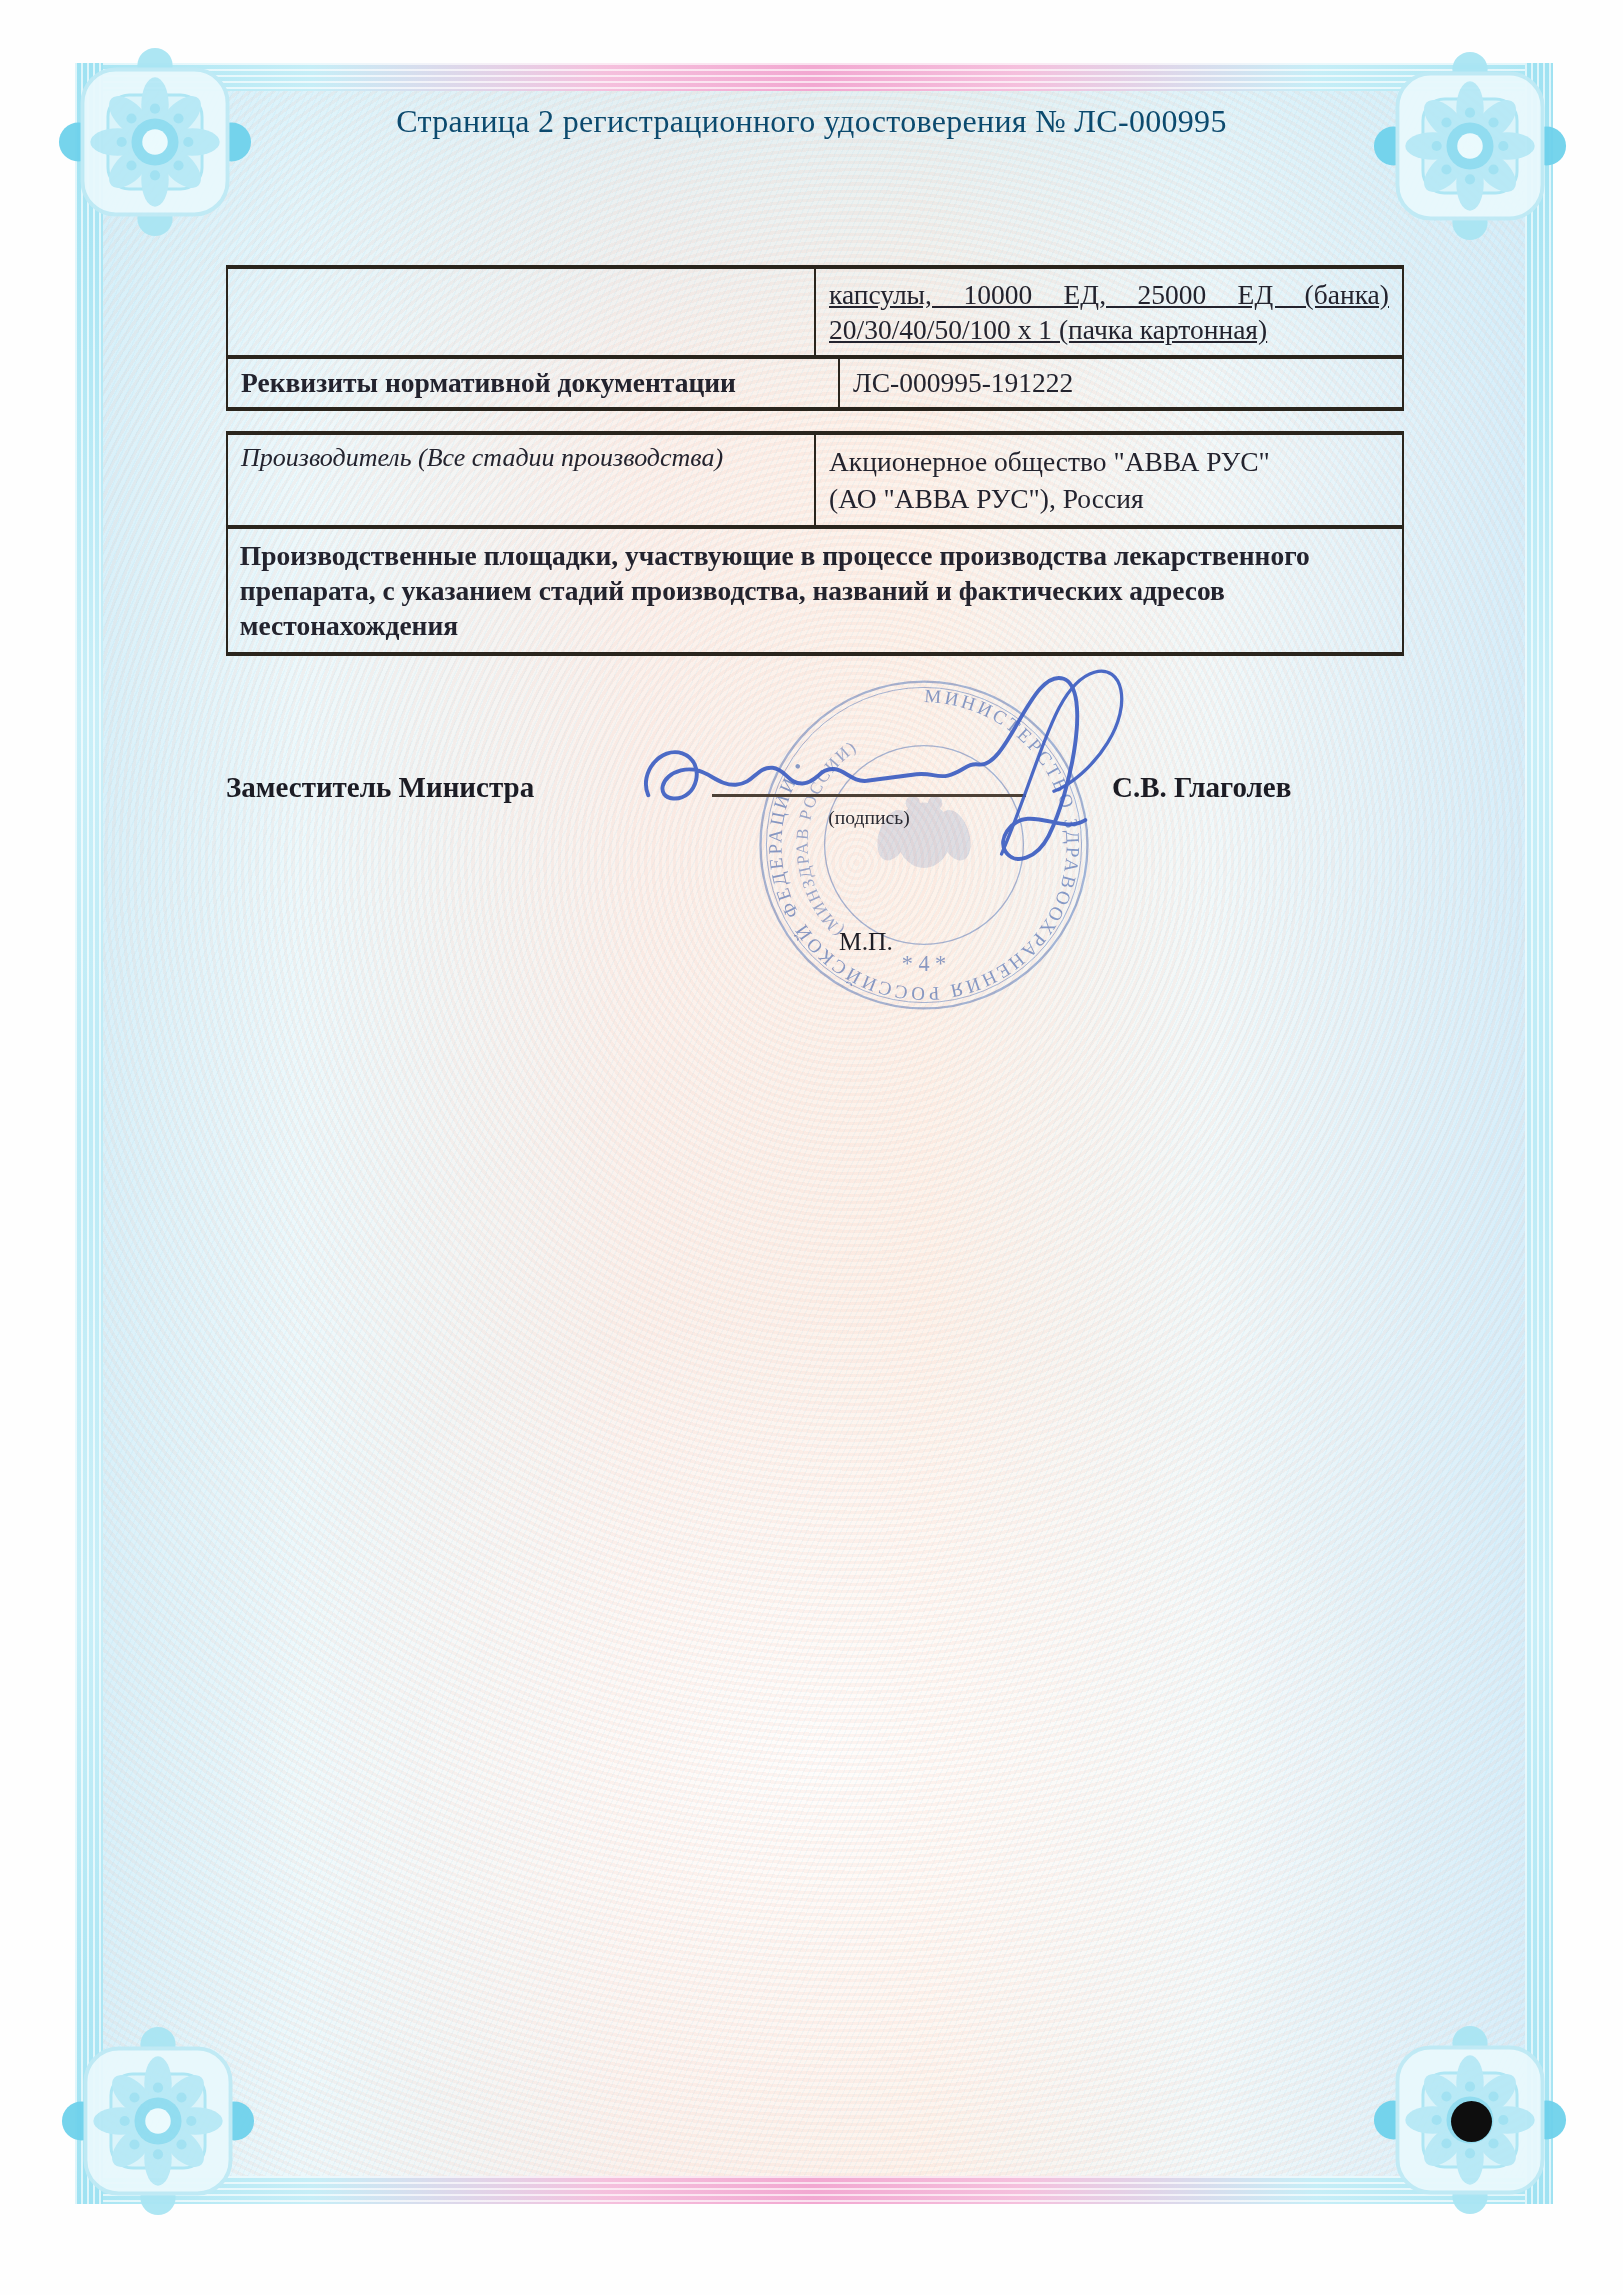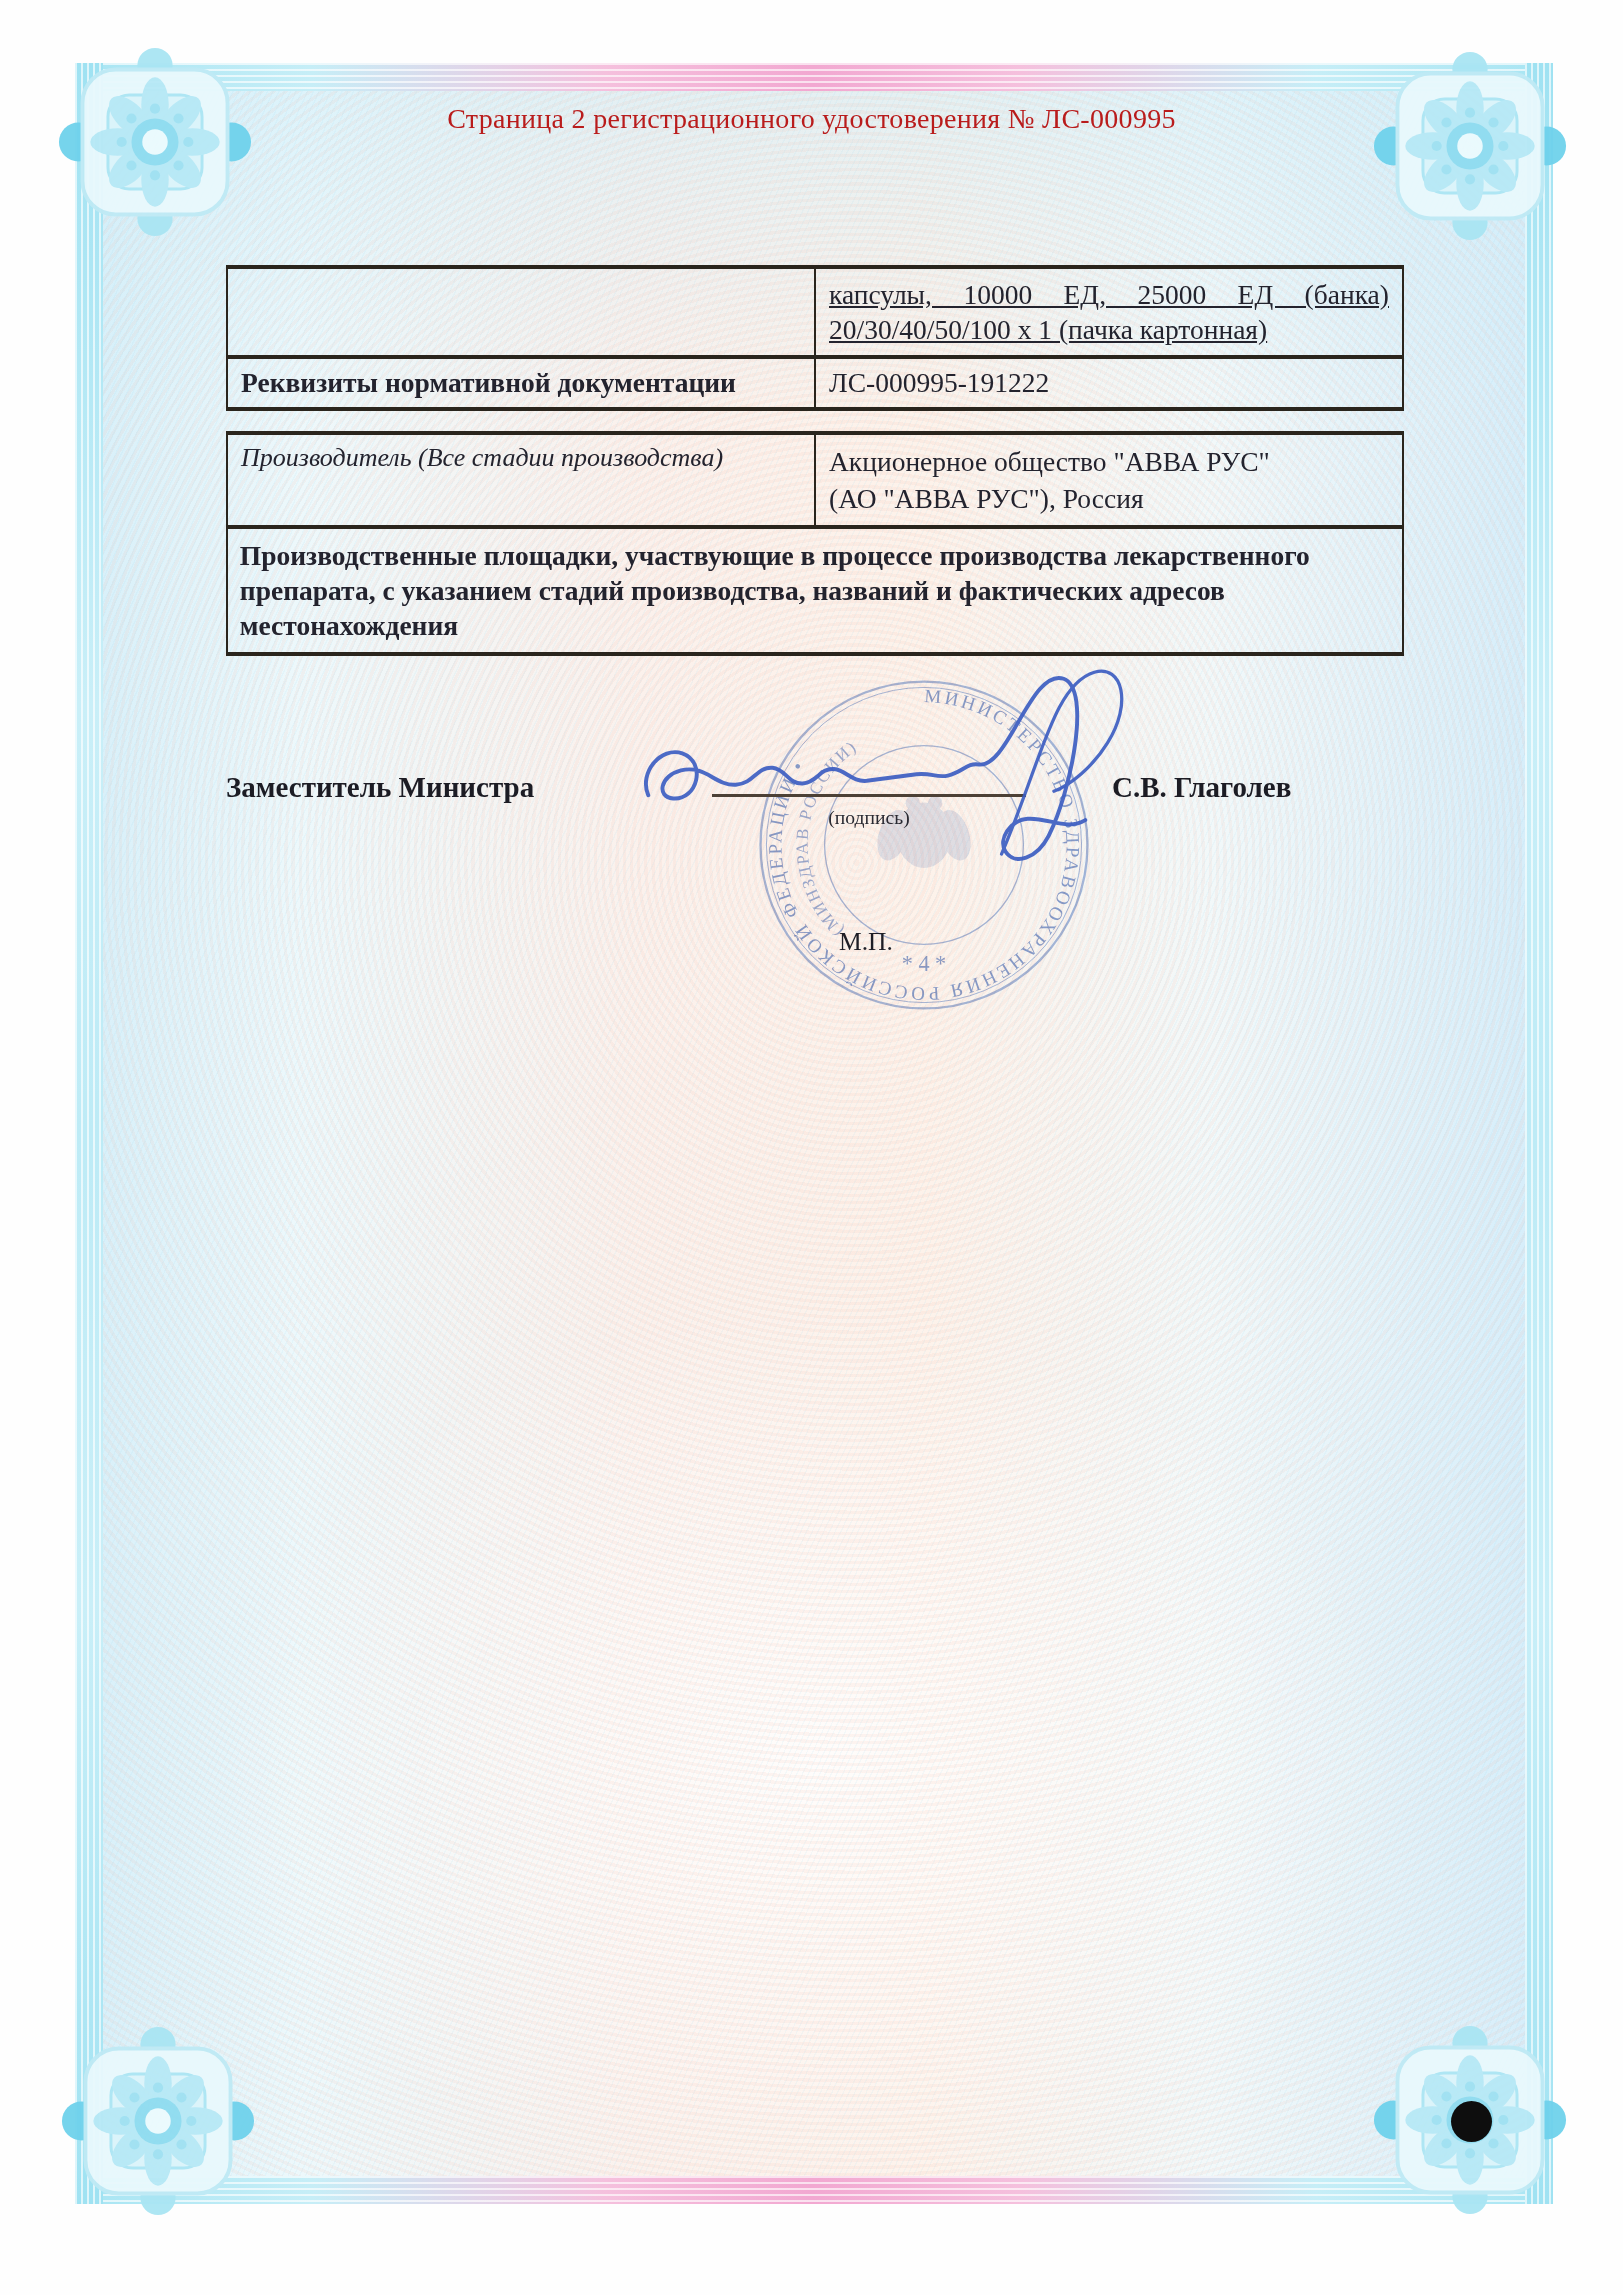--- a/index.html
+++ b/index.html
@@ -40,31 +40,31 @@
   .band-right { left:1525px; }
   
   .rosette { position:absolute; width:196px; height:196px; opacity:0.95; }
   .rosette-tl { left:57px;   top:44px; }
   .rosette-tr { left:1372px; top:48px; }
   .rosette-bl { left:60px;   top:2023px; }
   .rosette-br { left:1372px; top:2022px; }
   
   .header-title {
     position:absolute; left:0; top:103px; width:1623px;
-    text-align:center; font-size:28px; letter-spacing:0.3px; color:#b91c1c;
+    text-align:center; font-size:32px; letter-spacing:0.3px; color:#0c4a6e;
   }
   .doc-table {
     position:absolute; left:226px; width:1178px;
     border:2.6px solid #2a251d; border-top-width:4.6px; border-bottom-width:4.6px;
     font-size:27.5px; color:#23232e; background:rgba(255,255,255,0.0);
   }
   .t1 { top:265px; }
   .t2 { top:431px; }
   .trow { display:grid; grid-template-columns:586px 1fr; border-bottom:4.6px solid #2a251d; }
-  .trow:last-child { border-bottom:none; }
+  .trow:last-child { border-bottom:none;gap:24px; }
   .trow-span { display:block; }
   .tcell { padding:7.9px 13px; }
   .tcell-right { border-left:2.6px solid #2a251d; }
   .lbl { font-weight:700; }
   .ital { font-style:italic; font-size:26px; }
   .just-line { text-align:justify; text-align-last:justify; line-height:35px; }
   .norm-line { line-height:35px; }
   .two-line { line-height:37px; }
   .t2 .thead { padding:9.2px 11.8px; font-weight:700; line-height:35px; min-height:108px; }
   .t1 .r1 { min-height:77px;text-decoration:underline; }

